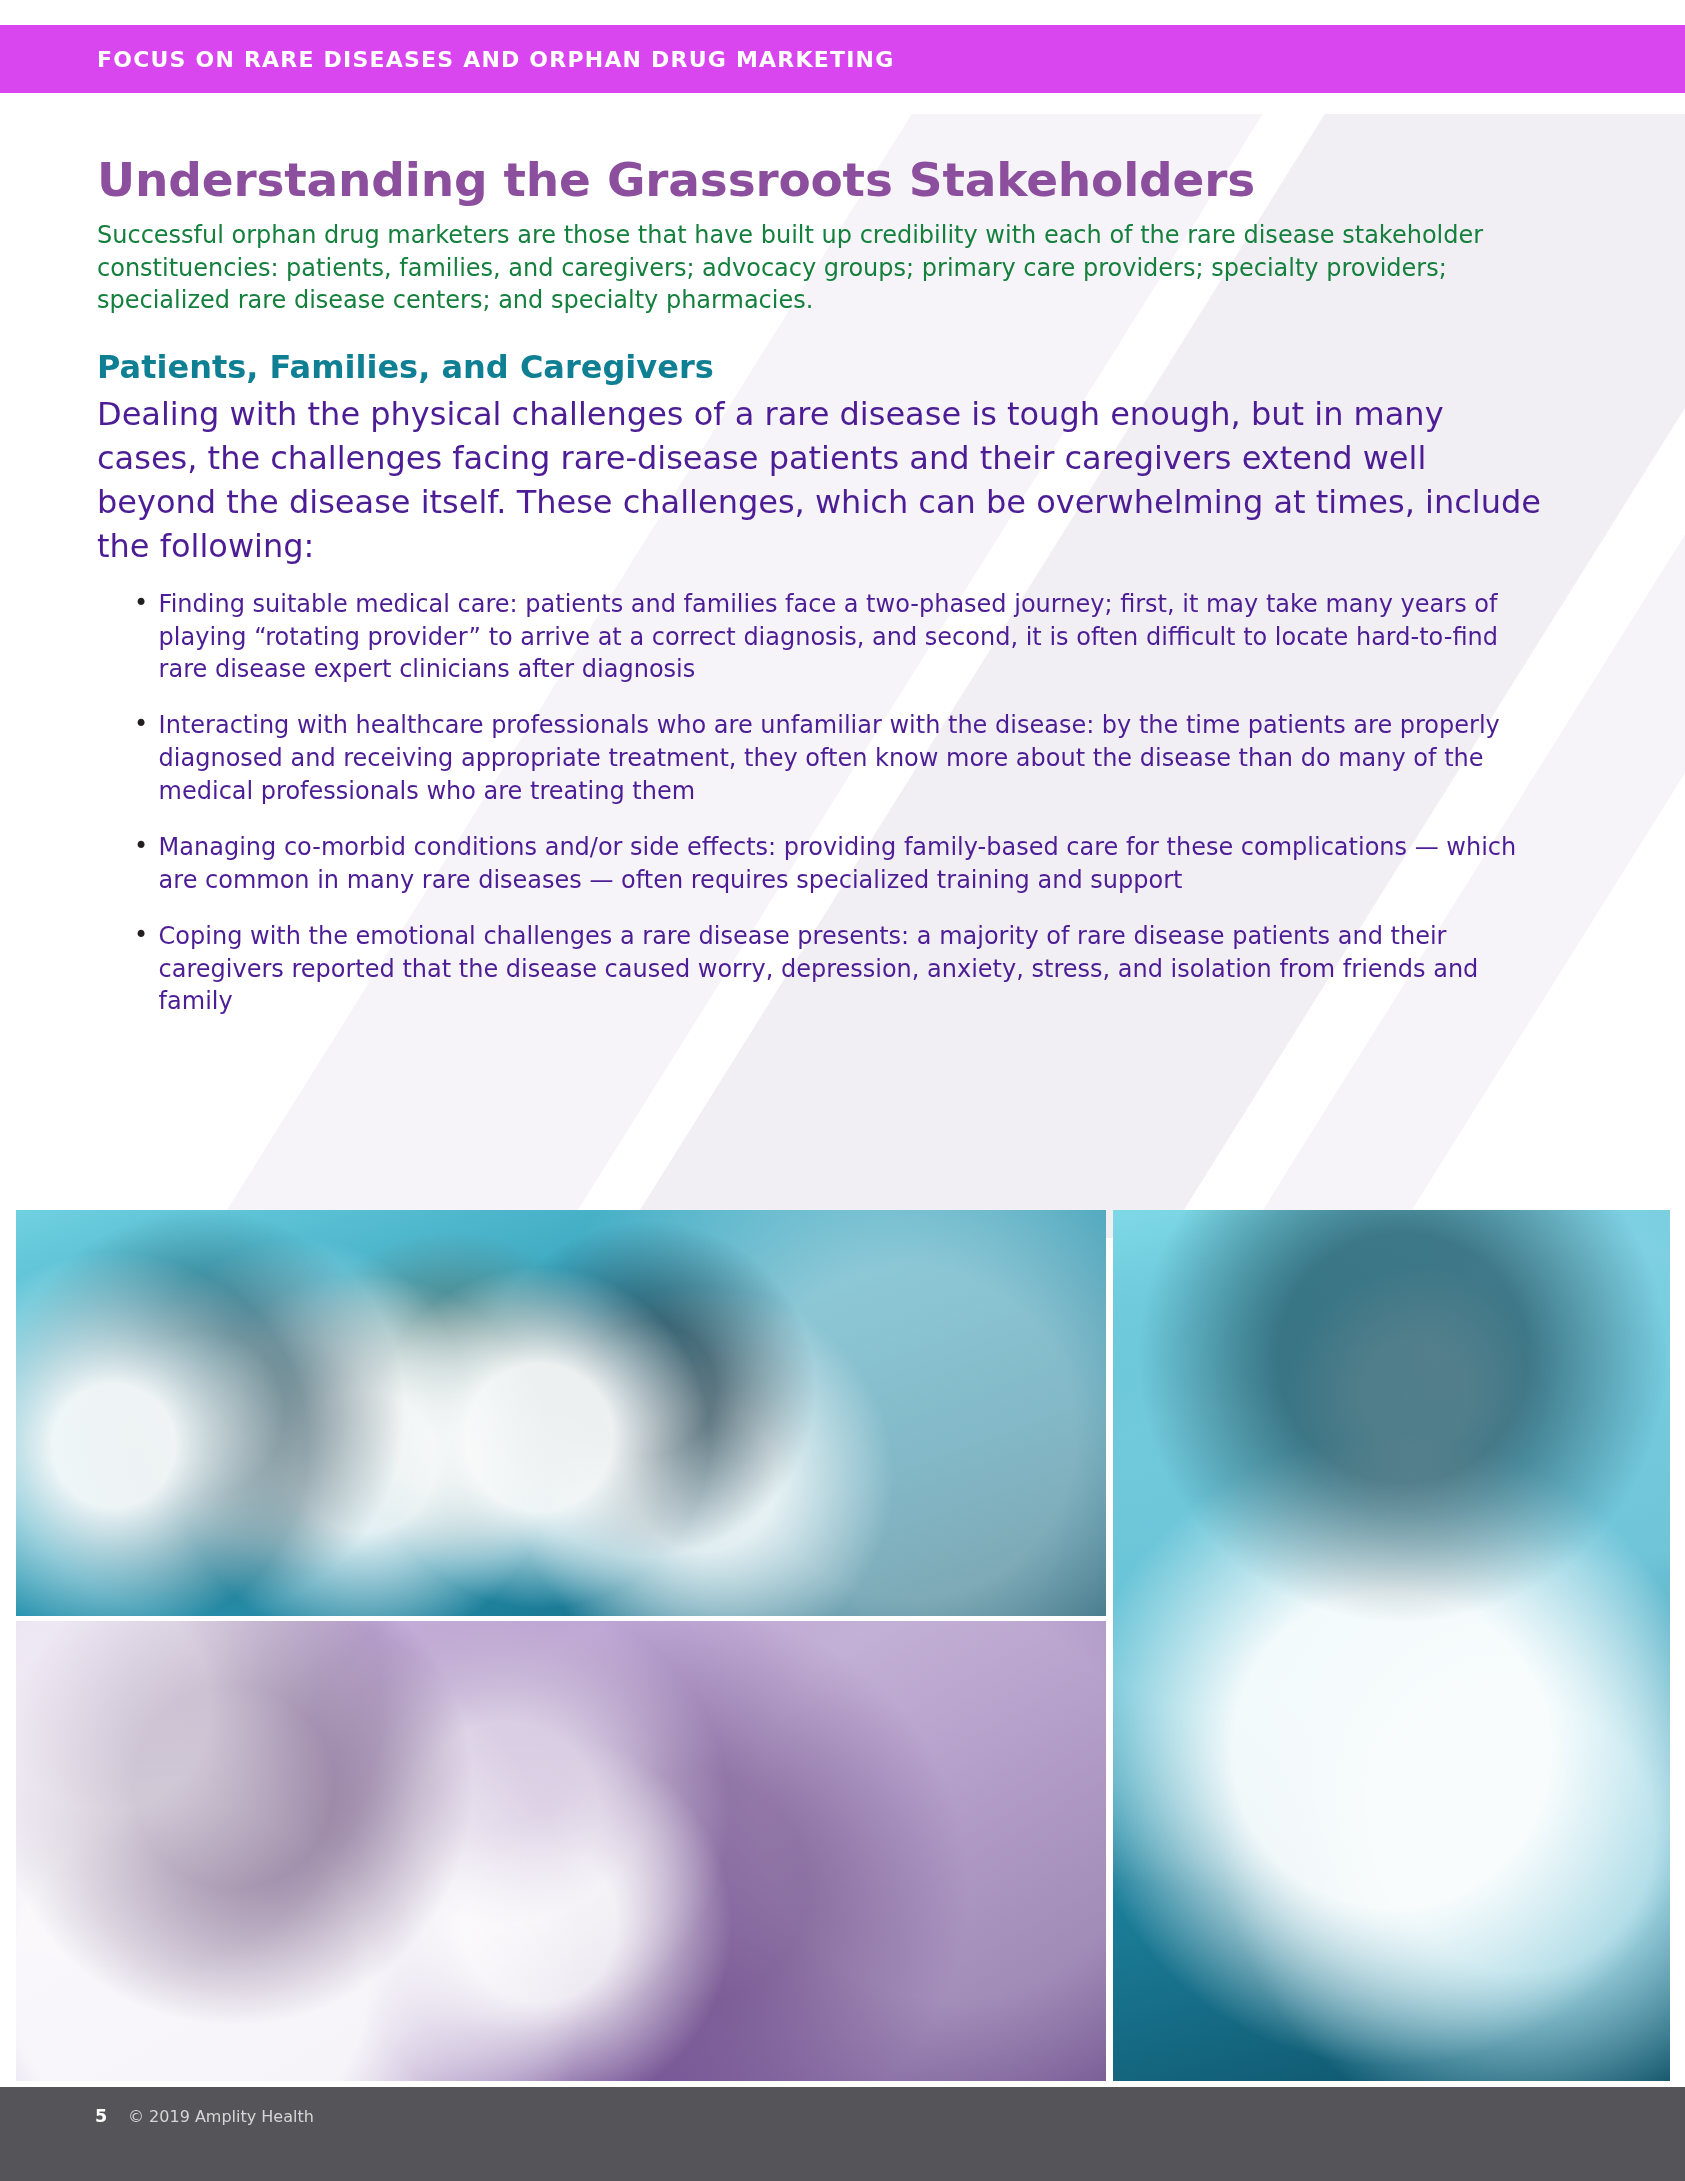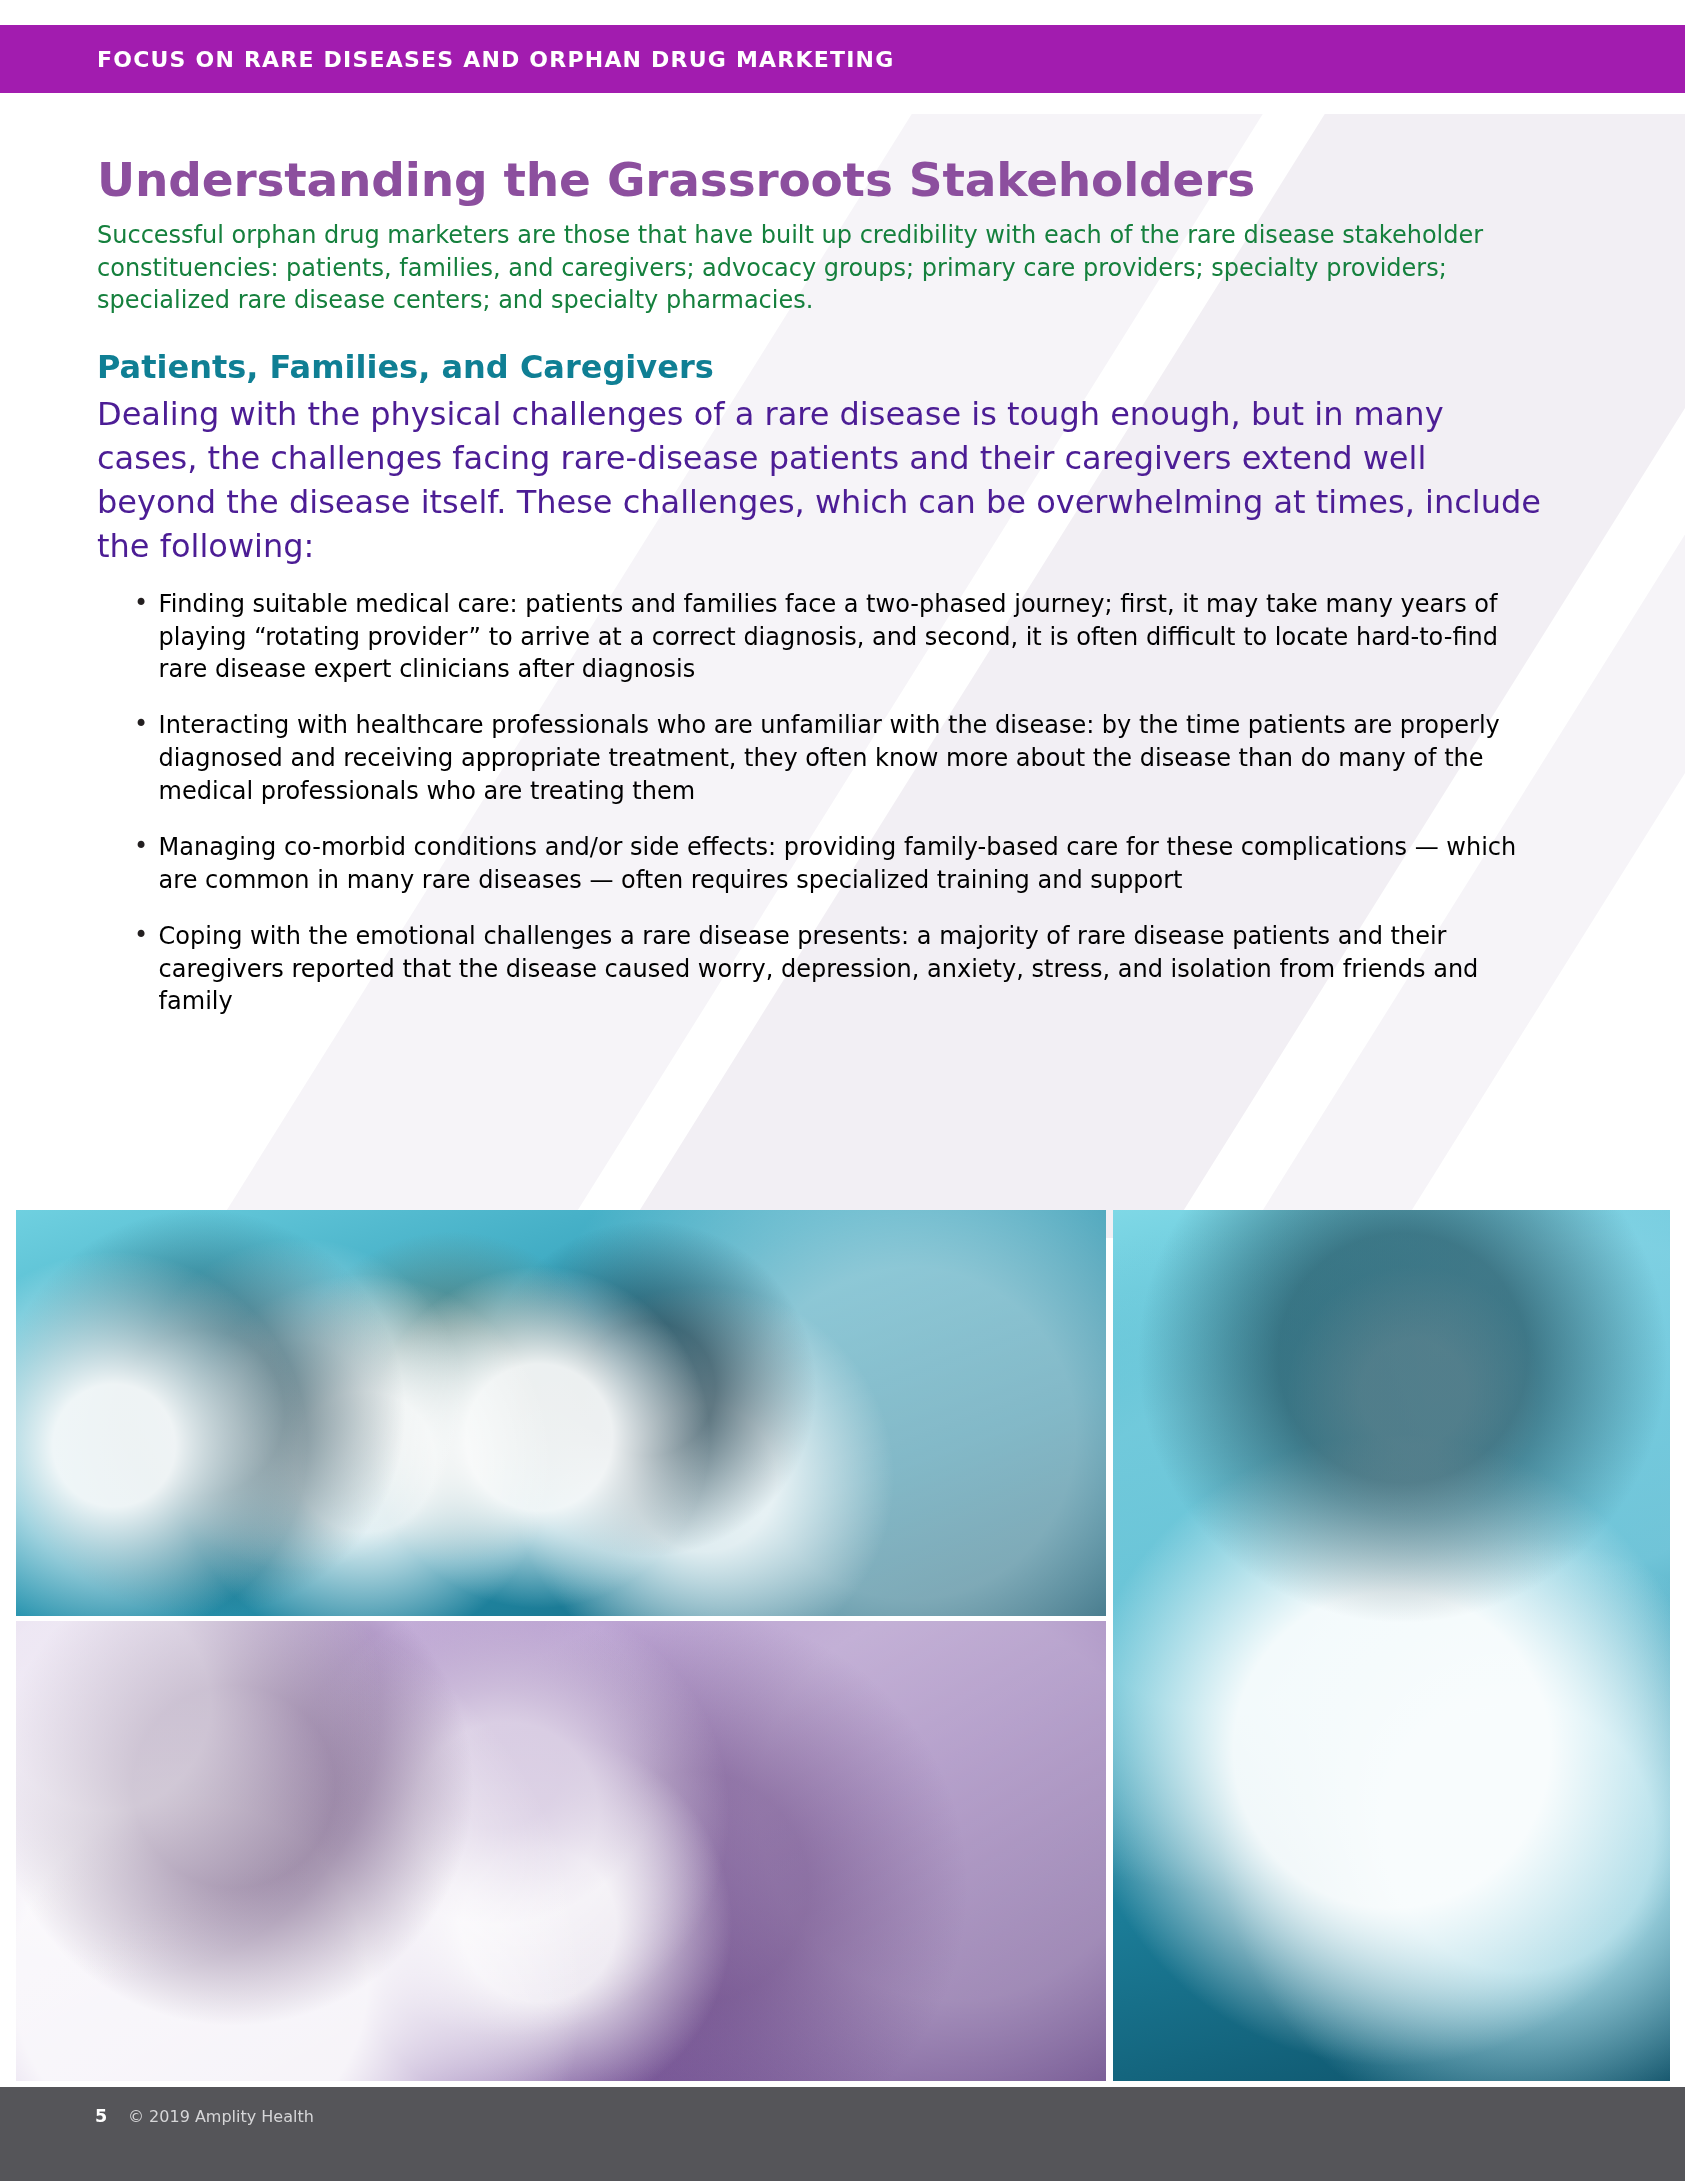--- a/index.html
+++ b/index.html
@@ -58,21 +58,21 @@
     transform: skewX(-32deg);
     background: #f6f4f8;
   }
 
   
   .header-band {
     position: absolute;
     left: 0; top: 24.6px;
     width: 1685px;
     height: 68px;
-    background: #a21caf;
+    background: #d946ef;
   }
   .header-band .kicker {
     position: absolute;
     left: 97px;
     top: 50%;
     transform: translateY(-50%);
     color: #ffffff;
     font-size: 22px;
     font-weight: bold;
     letter-spacing: 0.055em;
@@ -124,21 +124,21 @@
     padding: 0 0 0 37px;
     list-style: none;
     width: 1440px;
   }
   ul.bullets li {
     position: relative;
     margin: 0 0 23px 0;
     padding-left: 24.6px;
     font-size: 24px;
     line-height: 1.37;
-    color: #000000;
+    color: #4c1d95;
   }
   ul.bullets li::before {
     content: "•";
     position: absolute;
     left: 0;
     top: -0.9px;
     color: #231f20;
     font-size: 24px;
   }
 

